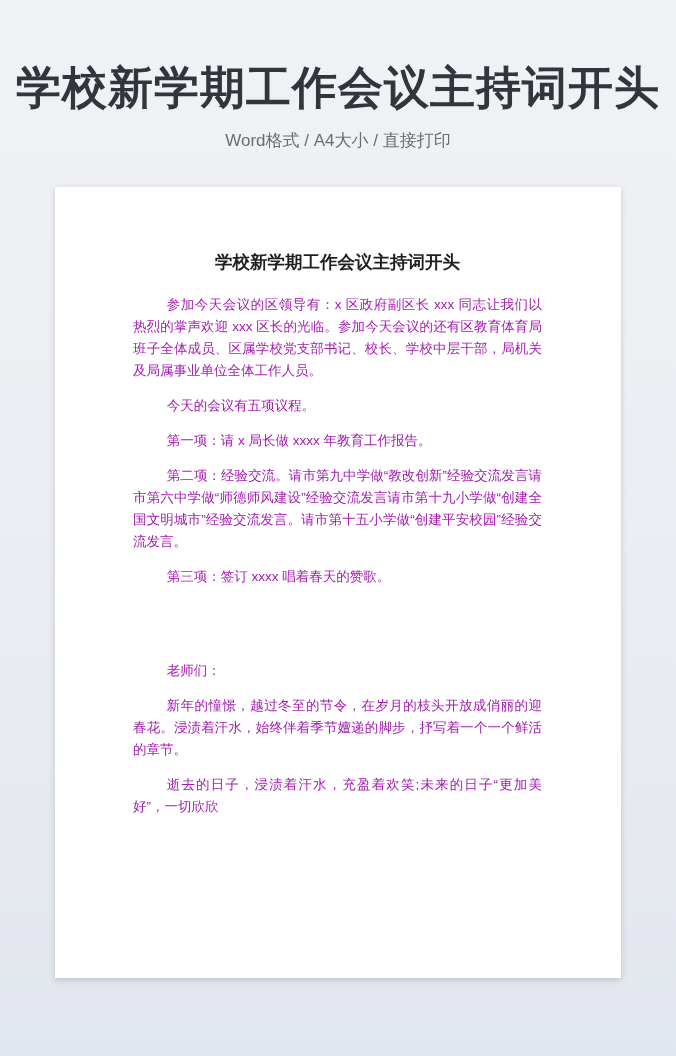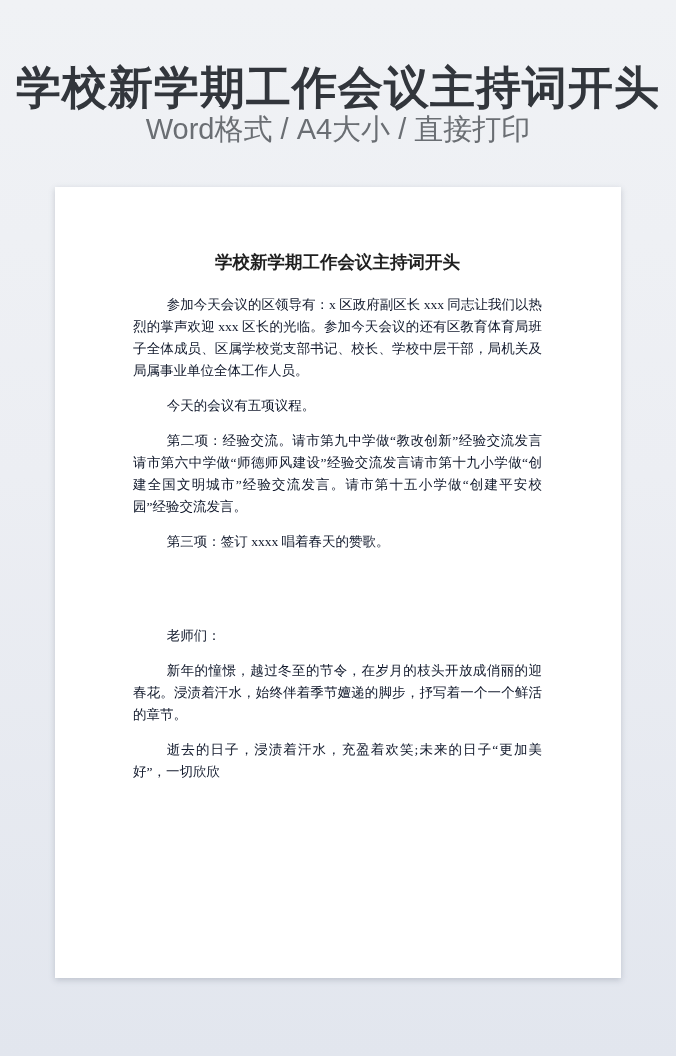--- a/index.html
+++ b/index.html
@@ -20,21 +20,22 @@
   .page-header h1 {
     margin: 0;
     font-size: 45px;
     line-height: 52px;
     font-weight: 700;
     color: #32363c;
     letter-spacing: 1px;
     white-space: nowrap;
   }
   .page-header .subtitle {
-    font-size: 29px;
+    margin-top: 12px;
+    font-size: 17px;
     line-height: 30px;
     color: #6a6e73;
     font-weight: 400;
   }
   .paper {
     position: absolute;
     left: 55px;
     top: 187px;
     width: 566px;
     height: 791px;
@@ -49,24 +50,23 @@
     text-align: center;
     font-size: 17.5px;
     line-height: 26px;
     font-weight: 700;
     color: #1f1f1f;
   }
   .doc-body p {
     margin: 13px 0 0 0;
     font-size: 13.5px;
     line-height: 22px;
-    color: #0f172a;
+    color: #a21caf;
     text-align: justify;
     text-indent: 2.5em;
-    font-family: Liberation Serif, serif;
   }
   .doc-body p.first {
     margin-top: 0;
   }
   .doc-body p.gap-before {
     margin-top: 72px;
   }
 </style>
 </head>
 <body>
@@ -74,19 +74,20 @@
 <header class="page-header">
   <h1>学校新学期工作会议主持词开头</h1>
   <div class="subtitle">Word格式 / A4大小 / 直接打印</div>
 </header>
 
 <div class="paper">
   <h2 class="doc-title">学校新学期工作会议主持词开头</h2>
   <div class="doc-body">
     <p class="first">参加今天会议的区领导有：x 区政府副区长 xxx 同志让我们以热烈的掌声欢迎 xxx 区长的光临。参加今天会议的还有区教育体育局班子全体成员、区属学校党支部书记、校长、学校中层干部，局机关及局属事业单位全体工作人员。</p>
     <p>今天的会议有五项议程。</p>
+    <p>第一项：请 x 局长做 xxxx 年教育工作报告。</p>
     <p>第二项：经验交流。请市第九中学做“教改创新”经验交流发言请市第六中学做“师德师风建设”经验交流发言请市第十九小学做“创建全国文明城市”经验交流发言。请市第十五小学做“创建平安校园”经验交流发言。</p>
     <p>第三项：签订 xxxx 唱着春天的赞歌。</p>
     <p class="gap-before">老师们：</p>
     <p>新年的憧憬，越过冬至的节令，在岁月的枝头开放成俏丽的迎春花。浸渍着汗水，始终伴着季节嬗递的脚步，抒写着一个一个鲜活的章节。</p>
     <p>逝去的日子，浸渍着汗水，充盈着欢笑;未来的日子“更加美好”，一切欣欣</p>
   </div>
 </div>
 
 </body></html>

